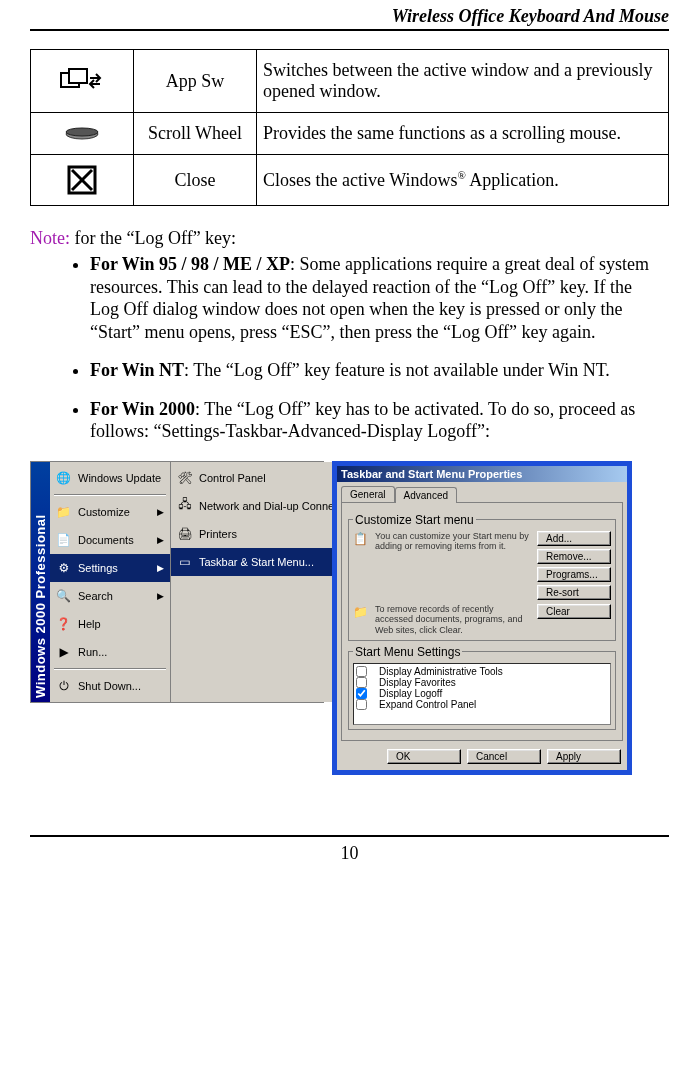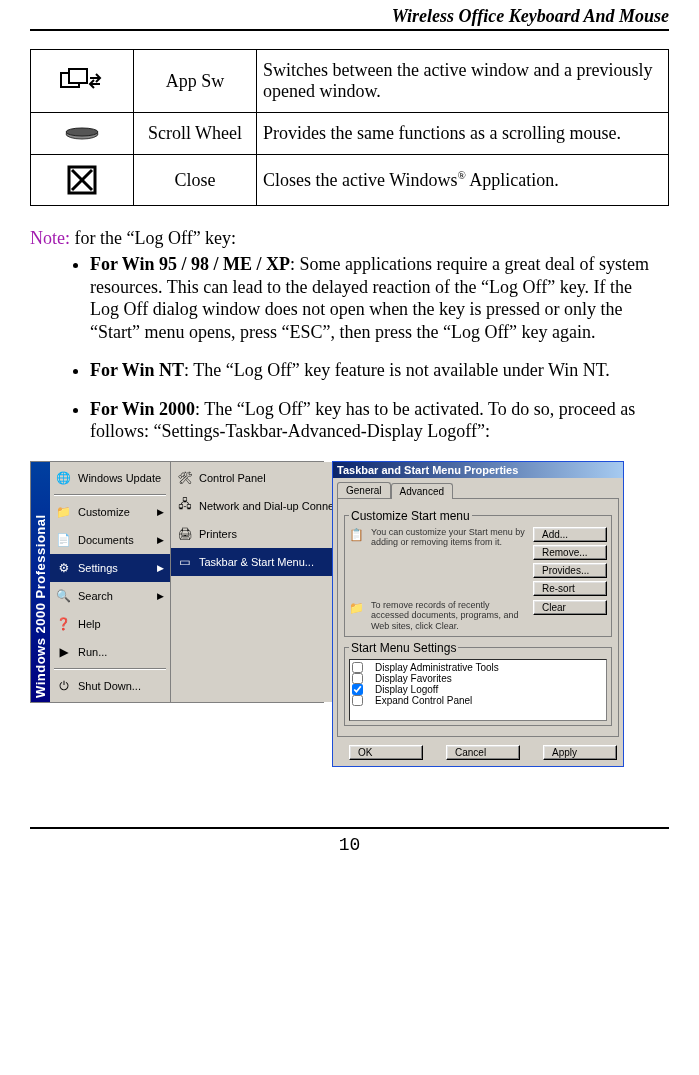--- a/index.html
+++ b/index.html
@@ -129,21 +129,21 @@
     font-size: 12px;
   }
   .sm-arrow {
     margin-left: auto;
     font-size: 9px;
   }
   
   .dialog {
     width: 290px;
     background: #d4d0c8;
-    border: 1px solid #1d4ed8;
+    border: 5px solid #1d4ed8;
     font-family: "Tahoma", sans-serif;
     font-size: 10px;
   }
   .titlebar {
     background: linear-gradient(to right, #0a246a, #a6caf0);
     color: #fff;
     font-weight: bold;
     font-size: 11px;
     padding: 2px 4px;
   }
@@ -209,32 +209,31 @@
     font-size: 10px;
   }
   .chkrow {
     display: flex; align-items: center; gap: 12px;
     white-space: nowrap;
   }
   .chkrow input { width: 11px; height: 11px; margin: 0; }
   .dlg-buttons {
     display: flex;
     justify-content: flex-end;
-    gap: 23px;
+    gap: 6px;
     padding: 4px 6px 6px 6px;
   }
   .footer-rule {
     border: none;
     border-top: 2px solid #000;
     margin: 60px 0 6px 0;
   }
   .page-num {
     text-align: center;
     font-size: 18px;
-    font-family: Liberation Mono, monospace;
   }
   .appsw-icon svg, .close-icon svg, .scroll-icon svg { display: block; margin: auto; }
 </style>
 </head>
 <body>
 
 <div class="page">
   <div class="header">Wireless Office Keyboard And Mouse</div>
   <hr class="top-rule">
 
@@ -371,21 +370,21 @@
       </div>
       <div class="panel">
         <fieldset class="fs">
           <legend>Customize Start menu</legend>
           <div class="fs-row">
             <span class="sm-ico">📋</span>
             <div class="fs-text">You can customize your Start menu by adding or removing items from it.</div>
             <div class="fs-btncol">
               <div class="winbtn">Add...</div>
               <div class="winbtn">Remove...</div>
-              <div class="winbtn">Provides...</div>
+              <div class="winbtn">Programs...</div>
               <div class="winbtn">Re-sort</div>
             </div>
           </div>
           <div class="fs-row" style="margin-top:4px;">
             <span class="sm-ico">📁</span>
             <div class="fs-text">To remove records of recently accessed documents, programs, and Web sites, click Clear.</div>
             <div class="fs-btncol">
               <div class="winbtn">Clear</div>
             </div>
           </div>

